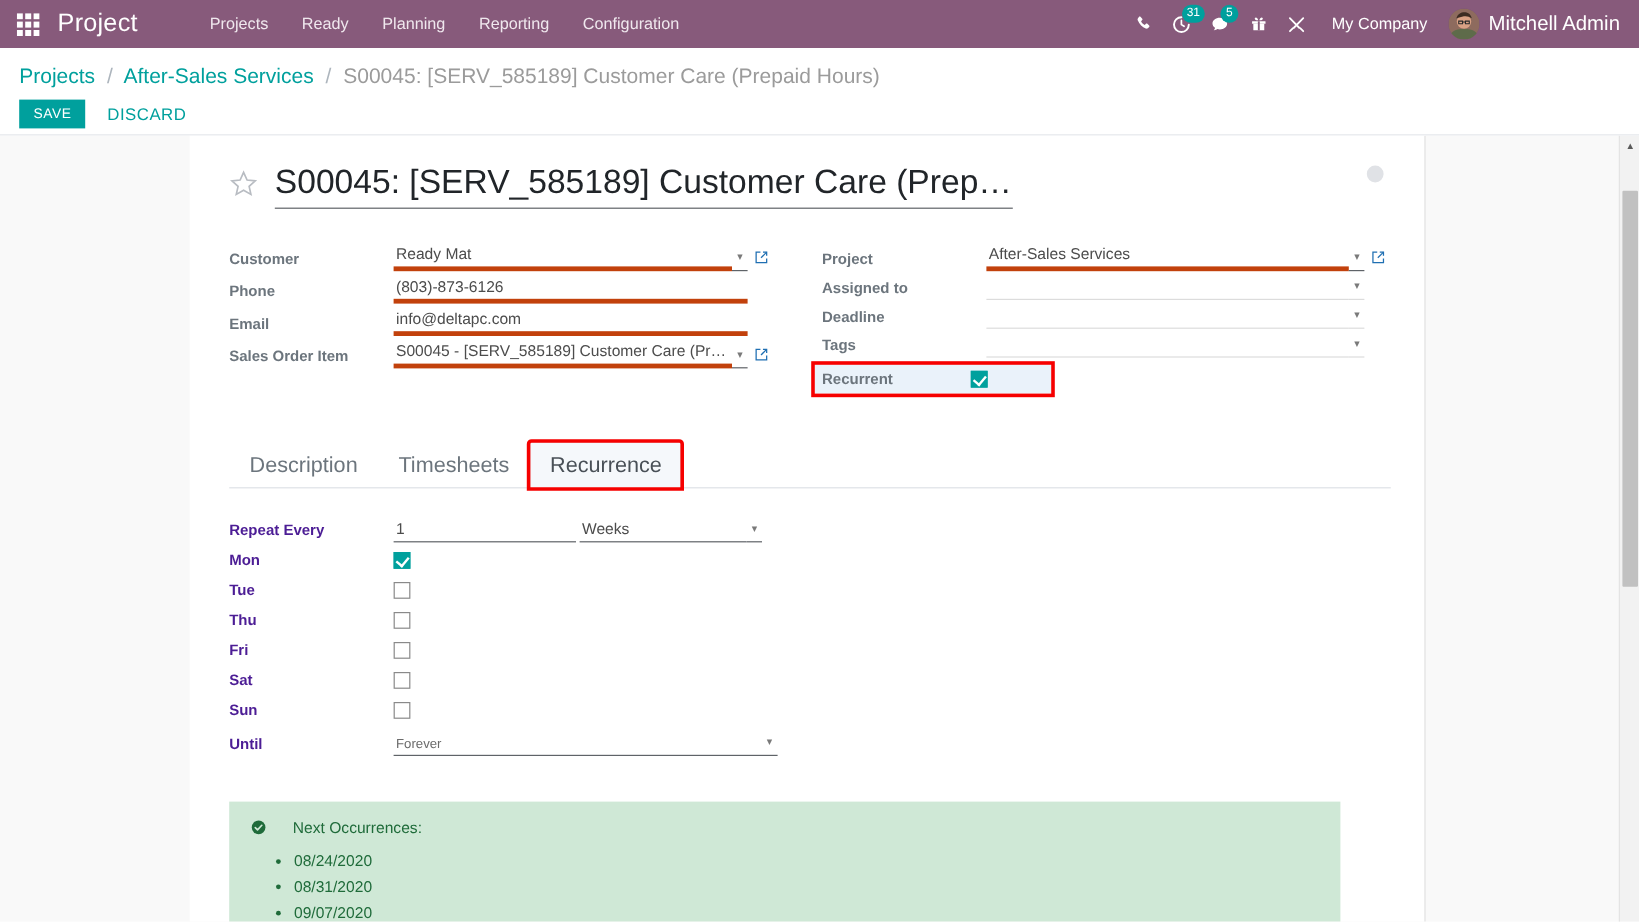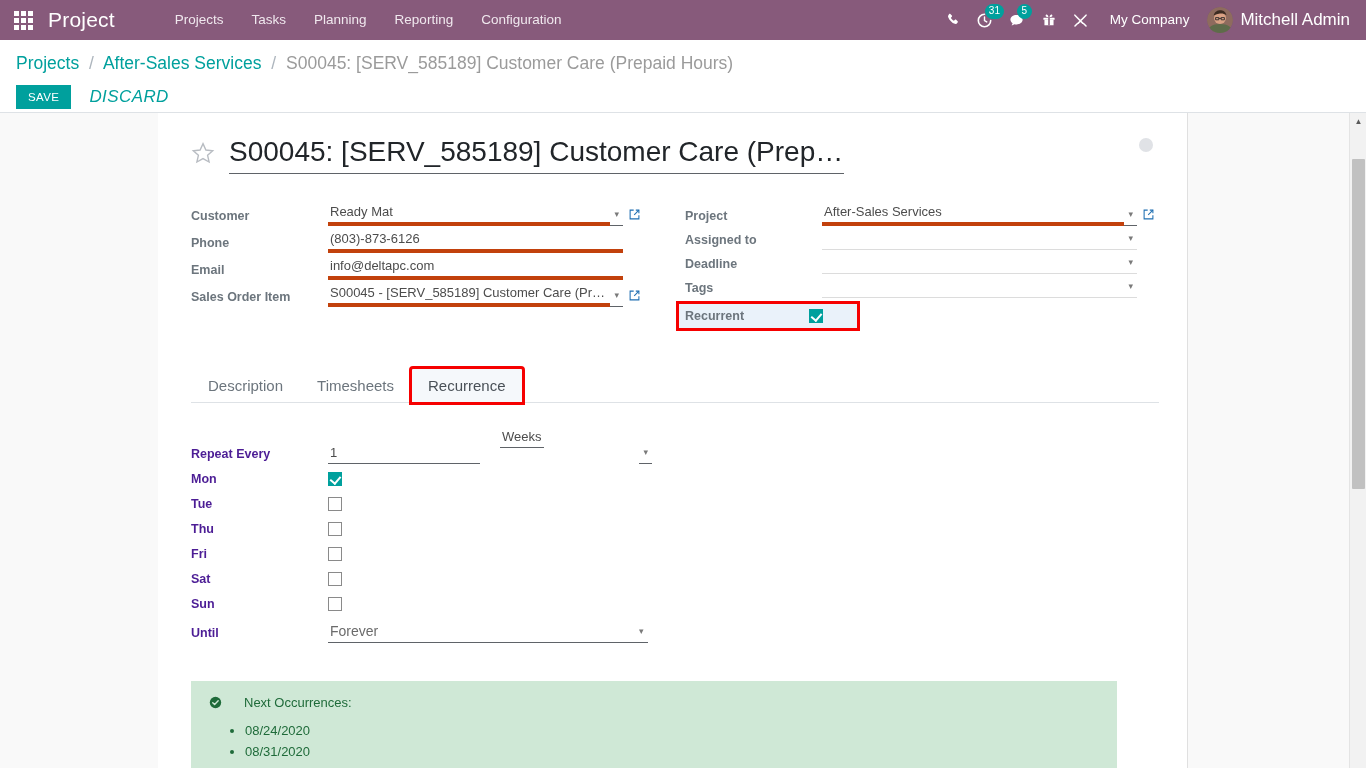--- a/index.html
+++ b/index.html
@@ -128,27 +128,26 @@
     font-weight: 500;
     letter-spacing: .4px;
     padding: 6px 12px;
     cursor: pointer;
     border-radius: 0;
   }
   .btn-discard {
     background: none;
     border: none;
     color: #00A09D;
-    font-size: 17px;
+    font-size: 14px;
     font-weight: 500;
     letter-spacing: .4px;
     padding: 6px 12px;
     margin-left: 6px;
     cursor: pointer;
-    font-style: italic;
   }
   .pager {
     position: absolute;
     right: 20px;
     top: 82px;
     display: flex;
     align-items: center;
     gap: 4px;
     font-size: 12.5px;
     color: #666;
@@ -276,21 +275,21 @@
   .ext-spacer { flex: 0 0 auto; width: 22px; }
 
   .recurrent-row {
     background: #eaf2fa;
     outline: 3px solid #f60000;
     outline-offset: 0px;
     display: flex;
     align-items: center;
     padding: 5px 0 5px 6px;
     margin-left: -6px;
-    width: 178px;
+    width: 197px;
     margin-top: 5px;
   }
   .recurrent-row .fld-label { width: 124px; flex: 0 0 124px; padding-bottom: 0; }
 
   .cb {
     width: 14px; height: 14px;
     border: 1px solid #8a8a8a;
     background: #ffffff;
     display: inline-block;
     cursor: pointer;
@@ -313,21 +312,21 @@
 
   
   .notebook { margin-top: 40px; }
   .tabs {
     display: flex;
     border-bottom: 1px solid #dee2e6;
     position: relative;
   }
   .tab {
     padding: 8px 16px 9px;
-    font-size: 15px;
+    font-size: 18px;
     color: #6c757d;
     cursor: pointer;
     border: 1px solid transparent;
     border-bottom: none;
     margin-bottom: -1px;
     background: transparent;
     white-space: nowrap;
     text-align: right;
   }
   .tab.active {
@@ -355,37 +354,36 @@
   .rec-num {
     width: 152px;
     border-bottom: 1px solid #5f6368;
     font-size: 13px;
     color: #4c4c4c;
     padding: 2px 2px 3px 2px;
     cursor: text;
   }
   .rec-unit-wrap {
     width: 152px;
-    margin-left: 20px;
+    margin-left: 3px;
     display: flex;
-    align-items: flex-start;
-    flex-direction: column;
+    align-items: center;
   }
   .rec-unit {
     flex: 1;
     border-bottom: 1px solid #5f6368;
     font-size: 13px;
     color: #4c4c4c;
     padding: 2px 2px 3px 2px;
     cursor: pointer;
   }
   .rec-until {
     width: 307px;
     border-bottom: 1px solid #5f6368;
-    font-size: 14px;
+    font-size: 11px;
     color: #6b6b6b;
     padding: 2px 2px 3px 2px;
     cursor: pointer;
   }
   .dow-cb { margin-bottom: 3px; }
 
   
   .alert-next {
     margin-top: 36px;
     background: #cfe8d6;
@@ -443,21 +441,21 @@
         <rect x="0" y="14" width="5" height="5"></rect>
           <rect x="7" y="14" width="5" height="5"></rect>
           <rect x="14" y="14" width="5" height="5"></rect>
       </g>
     </svg>
   </div>
   <div class="brand">Project</div>
 
   <div class="nav-menu">
     <div class="nav-item">Projects</div>
-    <div class="nav-item">Tasks</div>
+    <div class="nav-item">Ready</div>
     <div class="nav-item">Planning</div>
     <div class="nav-item">Reporting</div>
     <div class="nav-item">Configuration</div>
   </div>
 
   <div class="nav-right">
     <div class="sysicon">
       <svg width="14" height="14" viewBox="0 0 16 16" fill="#ffffff" aria-hidden="true">
         <path d="M3.6 1.2c.4-.4 1-.4 1.4 0l1.7 1.7c.4.4.4 1 0 1.4L5.6 5.4c.6 1.5 2 2.9 3.5 3.5l1.1-1.1c.4-.4 1-.4 1.4 0l1.7 1.7c.4.4.4 1 0 1.4l-1 1c-.6.6-1.5.8-2.3.5C6.9 11.3 4 8.4 2.4 4.5c-.3-.8-.1-1.7.5-2.3l.7-1z"></path>
       </svg>

